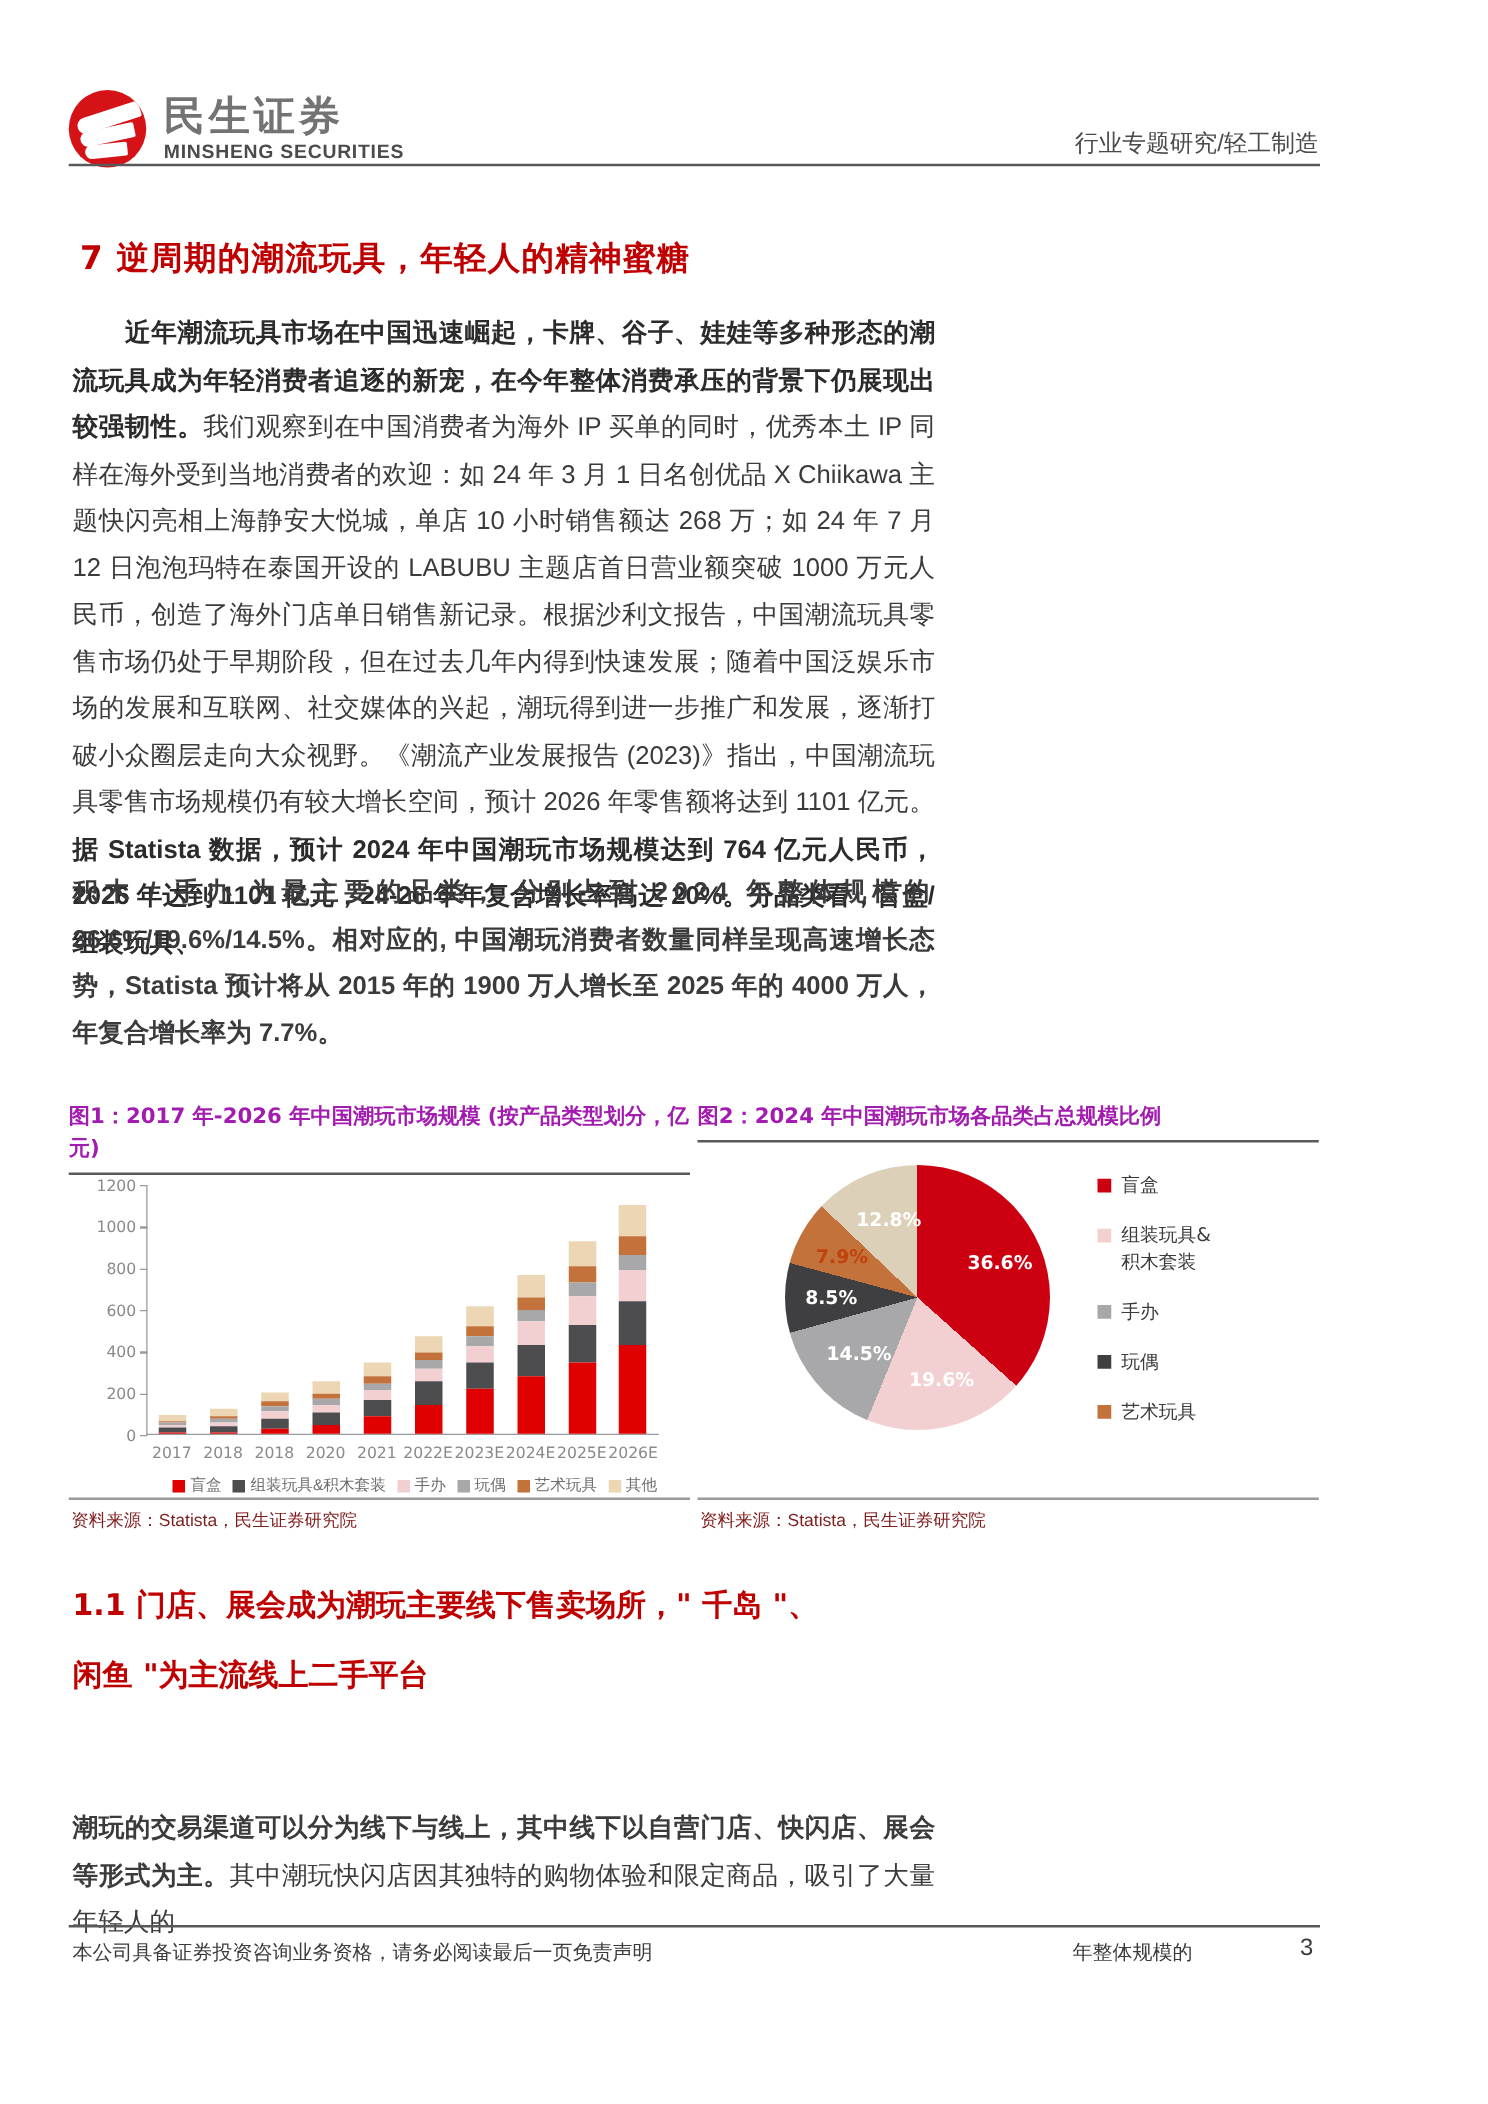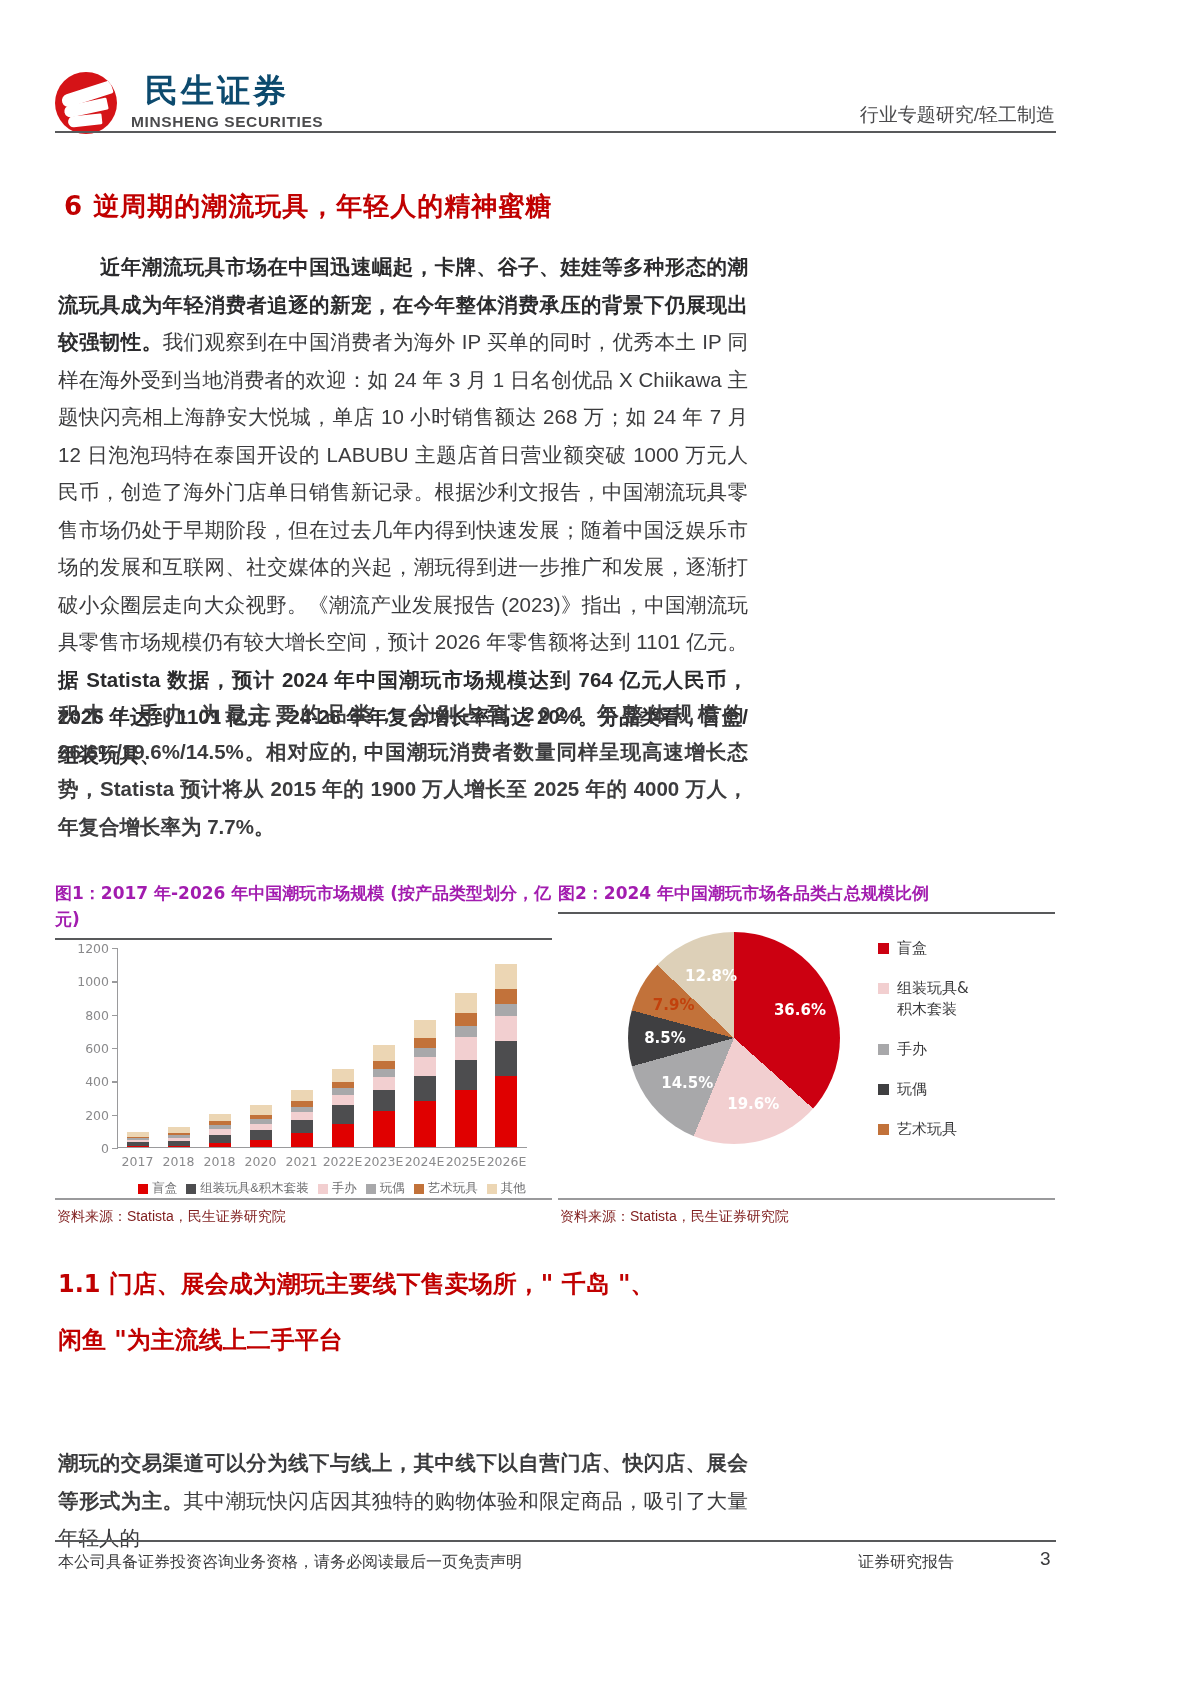--- a/index.html
+++ b/index.html
@@ -22,22 +22,22 @@
     background:#d51317; position:relative; overflow:hidden; flex:0 0 auto;
   }
   .logo-mark .s1, .logo-mark .s2, .logo-mark .s3 {
     position:absolute; background:#ffffff; border-radius:50% 0 0 50%;
   }
   .logo-mark .s1 { width:52px; height:13px; left:6px; top:16px; transform:rotate(-18deg); border-radius:8px 2px 2px 8px;}
   .logo-mark .s2 { width:44px; height:12px; left:9px; top:30px; transform:rotate(-12deg); border-radius:8px 2px 2px 8px;}
   .logo-mark .s3 { width:34px; height:11px; left:13px; top:43px; transform:rotate(-6deg); border-radius:8px 2px 2px 8px;}
   .brand-text { display:flex; flex-direction:column; gap:2px;}
   .brand-cn {
-    font-size:33px; font-weight:bold; letter-spacing:3px; color:#0c4a6e;
-    line-height:1.05; font-family:Liberation Mono, monospace;margin-left:14px;
+    font-size:33px; font-weight:bold; letter-spacing:3px; color:#737373;
+    line-height:1.05; font-family:Liberation Serif, serif;
   }
   .brand-en {
     font-size:15.5px; font-weight:bold; letter-spacing:0.6px; color:#4b4b4d;
     line-height:1;
   }
   .header-right { font-size:19px; color:#4a4a4c; padding-bottom:12px; white-space:nowrap;}
   .header-rule { position:absolute; left:55px; top:131px; width:1001px; height:2px; background:#58595b;}
 
   
   .section-title {
@@ -135,21 +135,21 @@
       </div>
       <div class="brand-text">
         <div class="brand-cn">民生证券</div>
         <div class="brand-en">MINSHENG SECURITIES</div>
       </div>
     </div>
     <div class="header-right">行业专题研究/轻工制造</div>
   </div>
   <div class="header-rule"></div>
 
-  <div class="section-title">6 逆周期的潮流玩具，年轻人的精神蜜糖</div>
+  <div class="section-title">7 逆周期的潮流玩具，年轻人的精神蜜糖</div>
 
   <div class="body-col">
     <p class="para indent2"><b>近年潮流玩具市场在中国迅速崛起，卡牌、谷子、娃娃等多种形态的潮流玩具成为年轻消费者追逐的新宠，在今年整体消费承压的背景下仍展现出较强韧性。</b><span>我们观察到在中国消费者为海外 IP 买单的同时，优秀本土 IP 同样在海外受到当地消费者的欢迎：如 24 年 3 月 1 日名创优品 X Chiikawa 主题快闪亮相上海静安大悦城，单店 10 小时销售额达 268 万；如 24 年 7 月 12 日泡泡玛特在泰国开设的 LABUBU 主题店首日营业额突破 1000 万元人民币，创造了海外门店单日销售新记录。根据沙利文报告，中国潮流玩具零售市场仍处于早期阶段，但在过去几年内得到快速发展；随着中国泛娱乐市场的发展和互联网、社交媒体的兴起，潮玩得到进一步推广和发展，逐渐打破小众圈层走向大众视野。《潮流产业发展报告 (2023)》指出，中国潮流玩具零售市场规模仍有较大增长空间，预计 2026 年零售额将达到 1101 亿元。</span><b>据 Statista 数据，预计 2024 年中国潮玩市场规模达到 764 亿元人民币，2026 年达到 1101 亿元，24-26 年年复合增长率高达 20%。分品类看，盲盒/组装玩具、</b></p>
   </div>
 
   <div class="para2">
     <span class="spaced indent2">积木 / 手办 为最主要的品类， 分别占到 2024 年整体规模的</span>
     <b>36.6%/19.6%/14.5%。相对应的, 中国潮玩消费者数量同样呈现高速增长态势，Statista 预计将从 2015 年的 1900 万人增长至 2025 年的 4000 万人，年复合增长率为 7.7%。</b>
   </div>
 
@@ -346,16 +346,16 @@
 
   <div class="sub-title" style="top:1258px;">1.1 门店、展会成为潮玩主要线下售卖场所，" 千岛 "、</div>
   <div class="sub-title" style="top:1314px;">闲鱼 "为主流线上二手平台</div>
 
   <div class="para3">
     <b class="indent2">潮玩的交易渠道可以分为线下与线上，其中线下以自营门店、快闪店、展会等形式为主。</b><span>其中潮玩快闪店因其独特的购物体验和限定商品，吸引了大量年轻人的</span>
   </div>
 
   <div class="footer-rule"></div>
   <div class="footer-left">本公司具备证券投资咨询业务资格，请务必阅读最后一页免责声明</div>
-  <div class="footer-right">证券研究报告</div>
+  <div class="footer-right">年整体规模的</div>
   <div class="footer-page">3</div>
 
 </div>
 
 </body></html>

